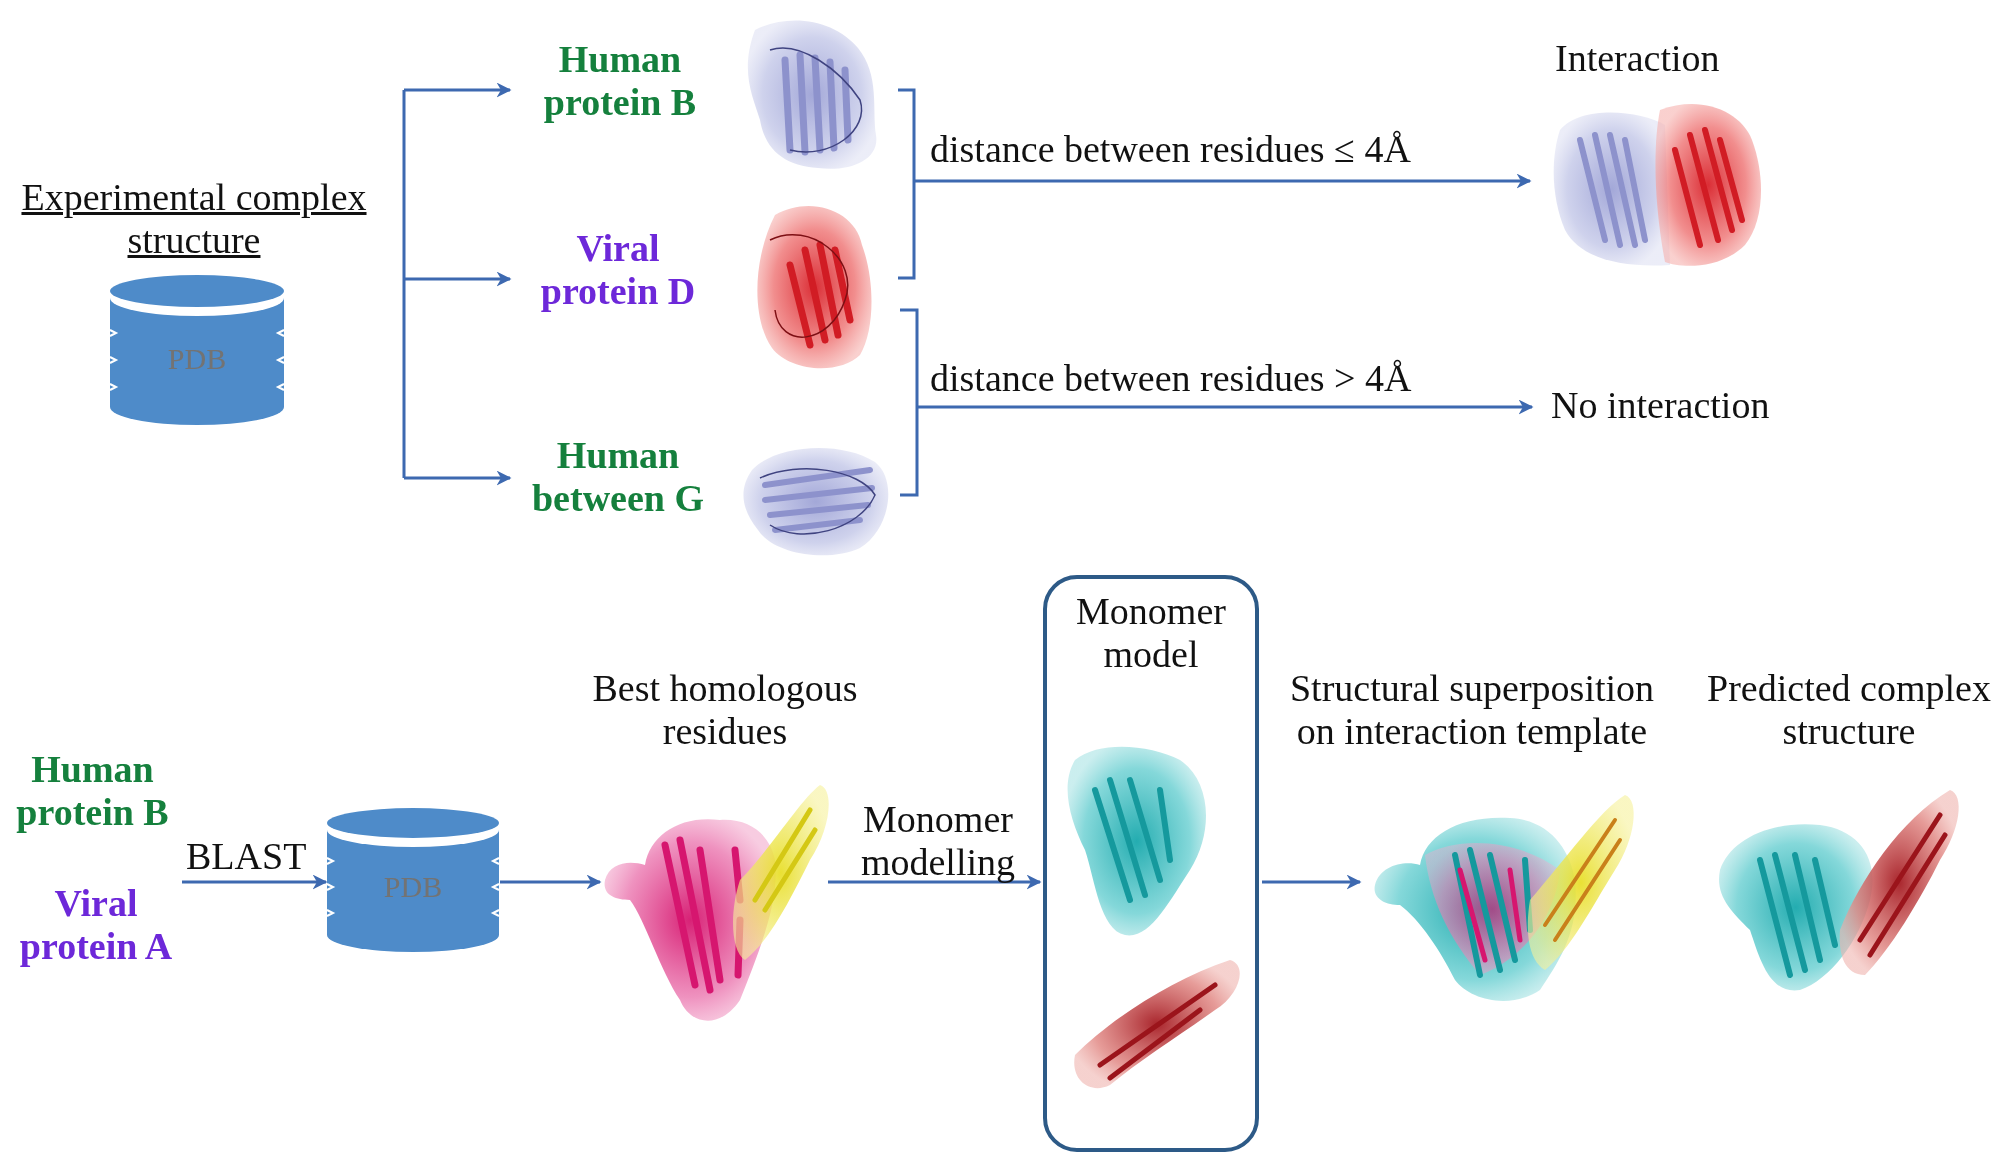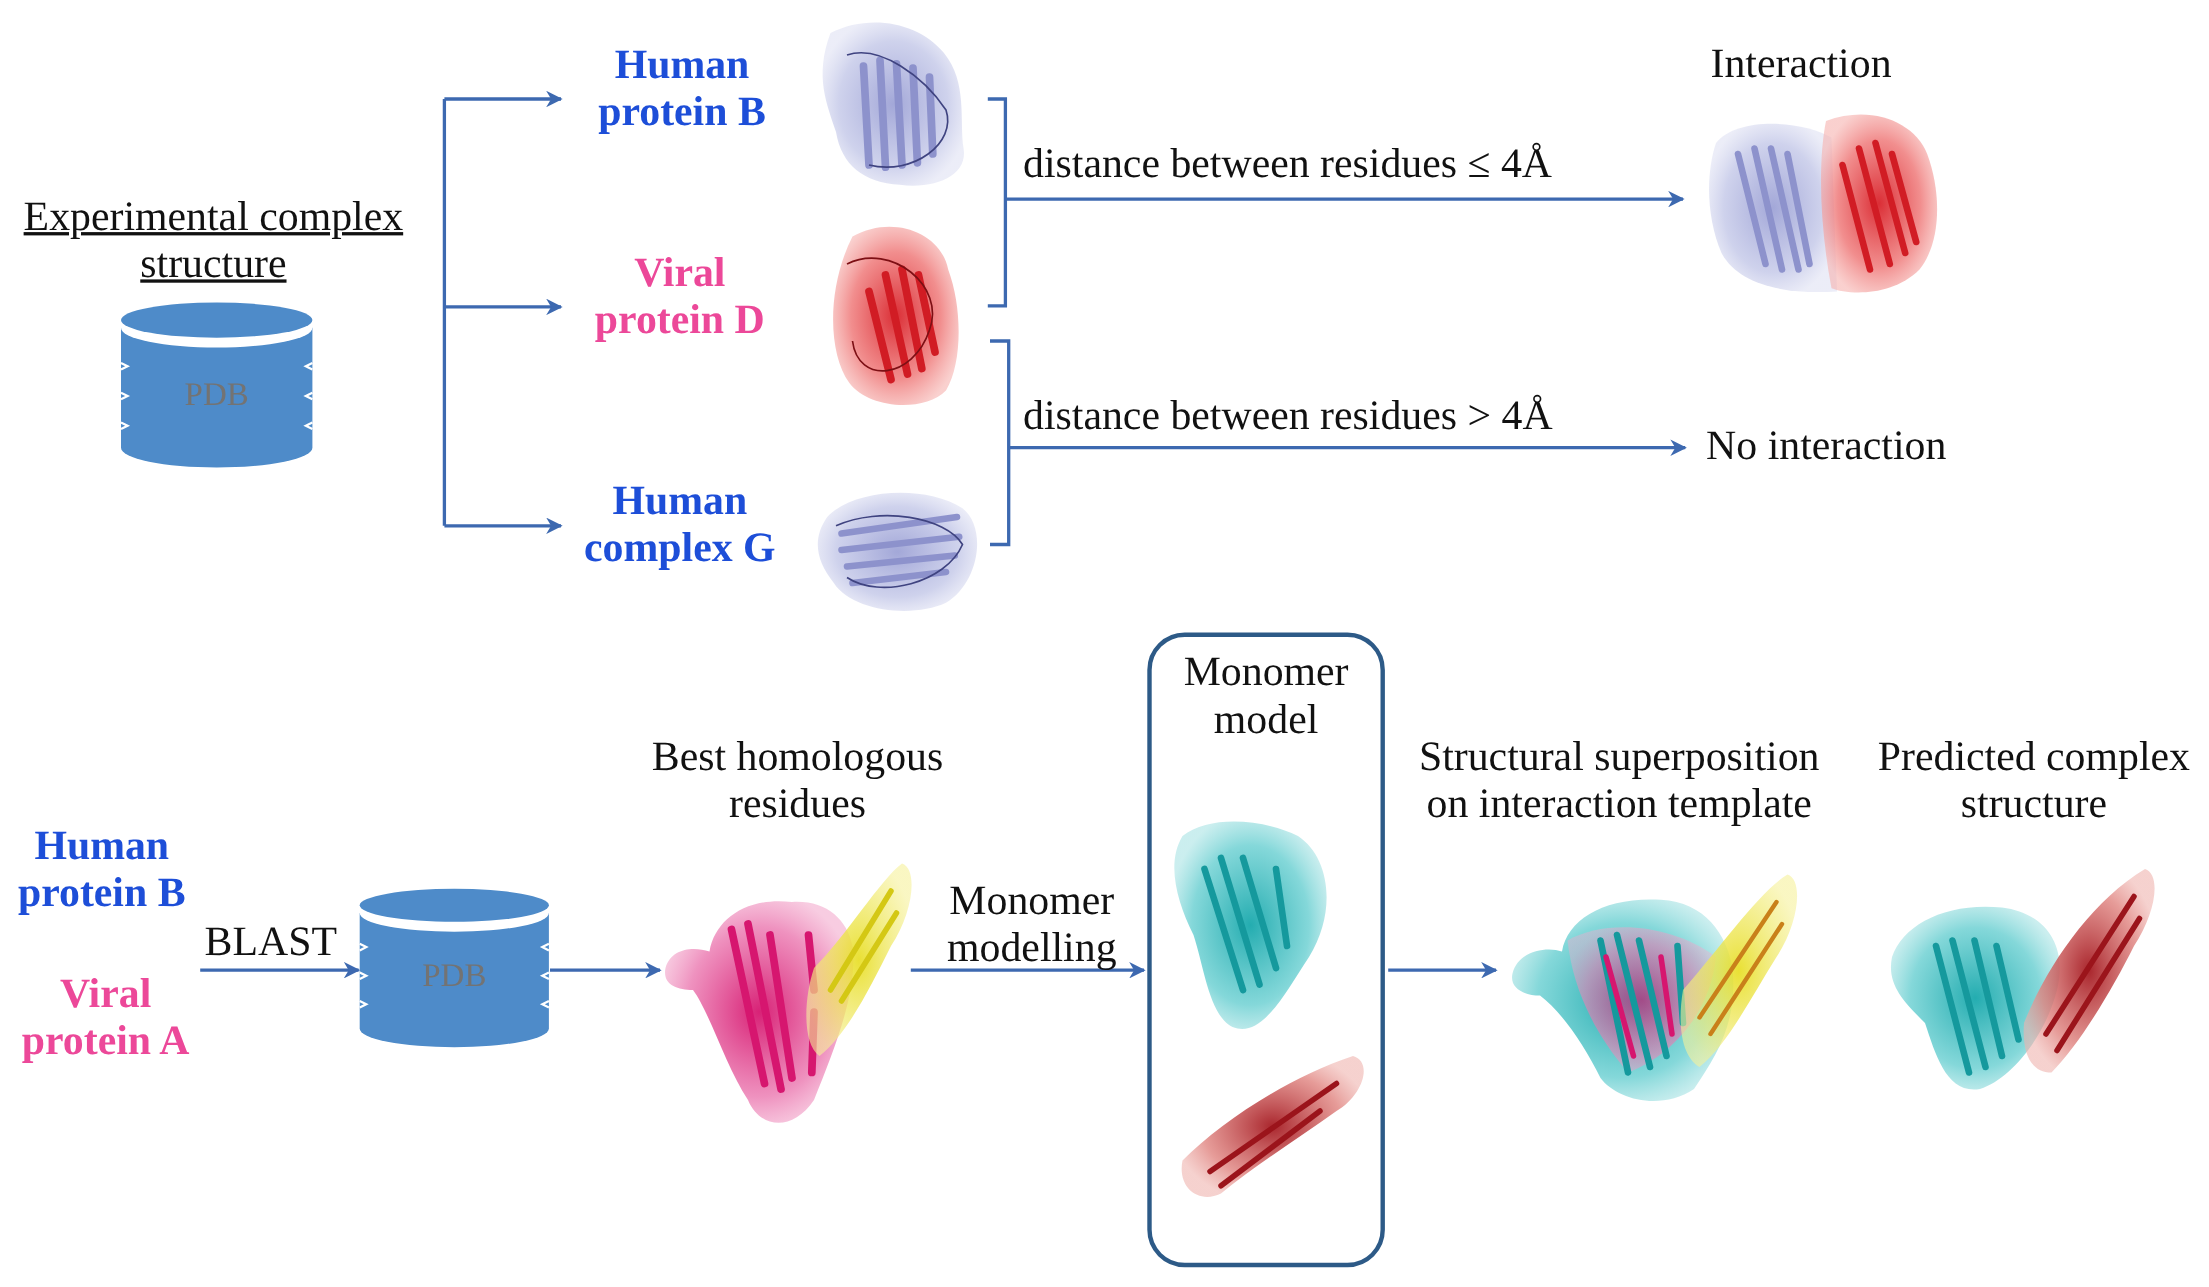--- a/index.html
+++ b/index.html
@@ -1,22 +1,22 @@
 <!DOCTYPE html>
 <html><head>
 <meta charset="utf-8">
 <style>
   html, body { margin: 0; padding: 0; background: #ffffff; }
   body { width: 2008px; height: 1170px; position: relative; overflow: hidden;
          font-family: "Liberation Serif", "DejaVu Serif", serif; color: #111; }
   .lbl { position: absolute; text-align: center; line-height: 1.12; white-space: nowrap; }
   .plain { font-size: 38px; color: #111; }
   .bold { font-weight: bold; font-size: 38px; }
-  .blue { color: #1d4ed8; }
-  .red { color: #ec4899; }
+  .blue { color: #15803d; }
+  .red { color: #6d28d9; }
   svg.overlay { position: absolute; left: 0; top: 0; }
   .db-label { position: absolute; color: #737373; font-size: 30px; text-align: center; width: 180px; }
   .mono-box { position: absolute; left: 1043px; top: 575px; width: 208px; height: 569px;
               border: 4px solid #2d5a87; border-radius: 34px; }
 </style>
 </head>
 <body>
 
 <svg class="overlay" width="2008" height="1170">
   <defs>
@@ -158,21 +158,21 @@
 <div class="lbl bold blue" style="left:530px; top:38px; width:180px;">
   <div>Human</div>
   <div>protein B</div>
 </div>
 <div class="lbl bold red" style="left:528px; top:227px; width:180px;">
   <div>Viral</div>
   <div>protein D</div>
 </div>
 <div class="lbl bold blue" style="left:528px; top:434px; width:180px;">
   <div>Human</div>
-  <div>complex G</div>
+  <div>between G</div>
 </div>
 
 <div class="lbl plain" style="left:930px; top:128px; text-align:left;">distance between residues ≤ 4Å</div>
 <div class="lbl plain" style="left:930px; top:357px; text-align:left;">distance between residues &gt; 4Å</div>
 <div class="lbl plain" style="left:1555px; top:37px; text-align:left;">Interaction</div>
 <div class="lbl plain" style="left:1551px; top:384px; text-align:left;">No interaction</div>
 
 <div class="lbl bold blue" style="left:0px; top:748px; width:185px;">
   <div>Human</div>
   <div>protein B</div>

